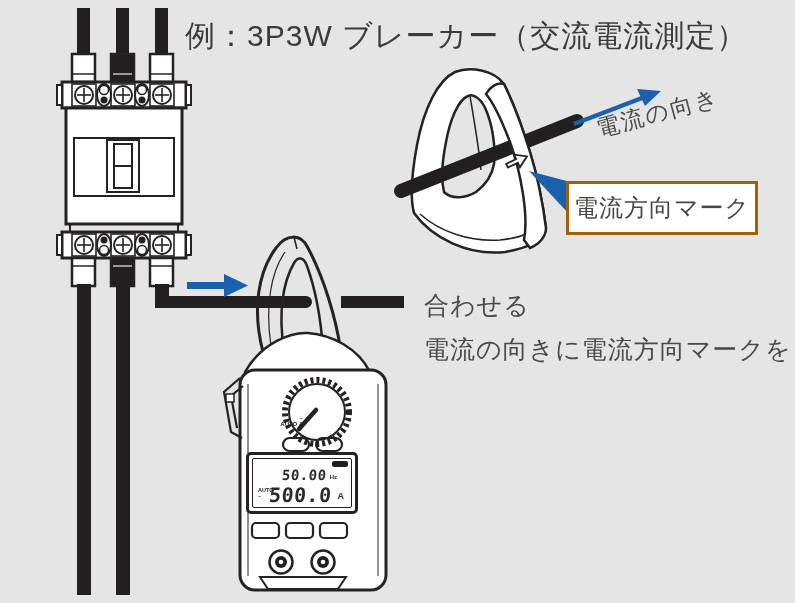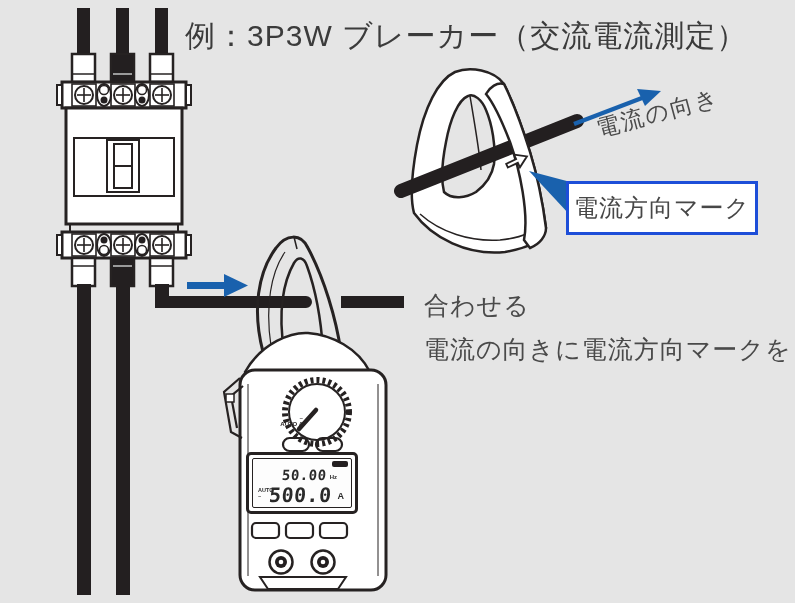--- a/index.html
+++ b/index.html
@@ -8,21 +8,21 @@
   .stage svg{position:absolute;left:0;top:0;}
 
   .title{position:absolute;left:185px;top:16px;font-size:30px;font-weight:500;
          color:#3b3b3b;letter-spacing:1px;white-space:nowrap;}
 
   .dir-label{position:absolute;left:597px;top:114px;font-size:23px;color:#4a4a4a;
          letter-spacing:2px;white-space:nowrap;transform:rotate(-15deg);
          transform-origin:left center;}
 
   .callout{position:absolute;left:566px;top:181px;width:192px;height:54px;
-         box-sizing:border-box;border:3px solid #1d4ed8;background:#fff;
+         box-sizing:border-box;border:3px solid #a16207;background:#fff;
          display:flex;align-items:center;justify-content:center;
          font-size:24px;color:#474747;white-space:nowrap;letter-spacing:1px;}
 
   .instruction{position:absolute;left:424px;top:283px;font-size:25px;color:#4a4a4a;
          line-height:44px;letter-spacing:1px;white-space:nowrap;}
 
   .dial-label{position:absolute;left:277px;top:415px;width:26px;text-align:right;
          font-size:6px;line-height:6px;color:#262222;font-weight:bold;}
   .dial-label .sym{font-weight:normal;font-size:6px;}
 

